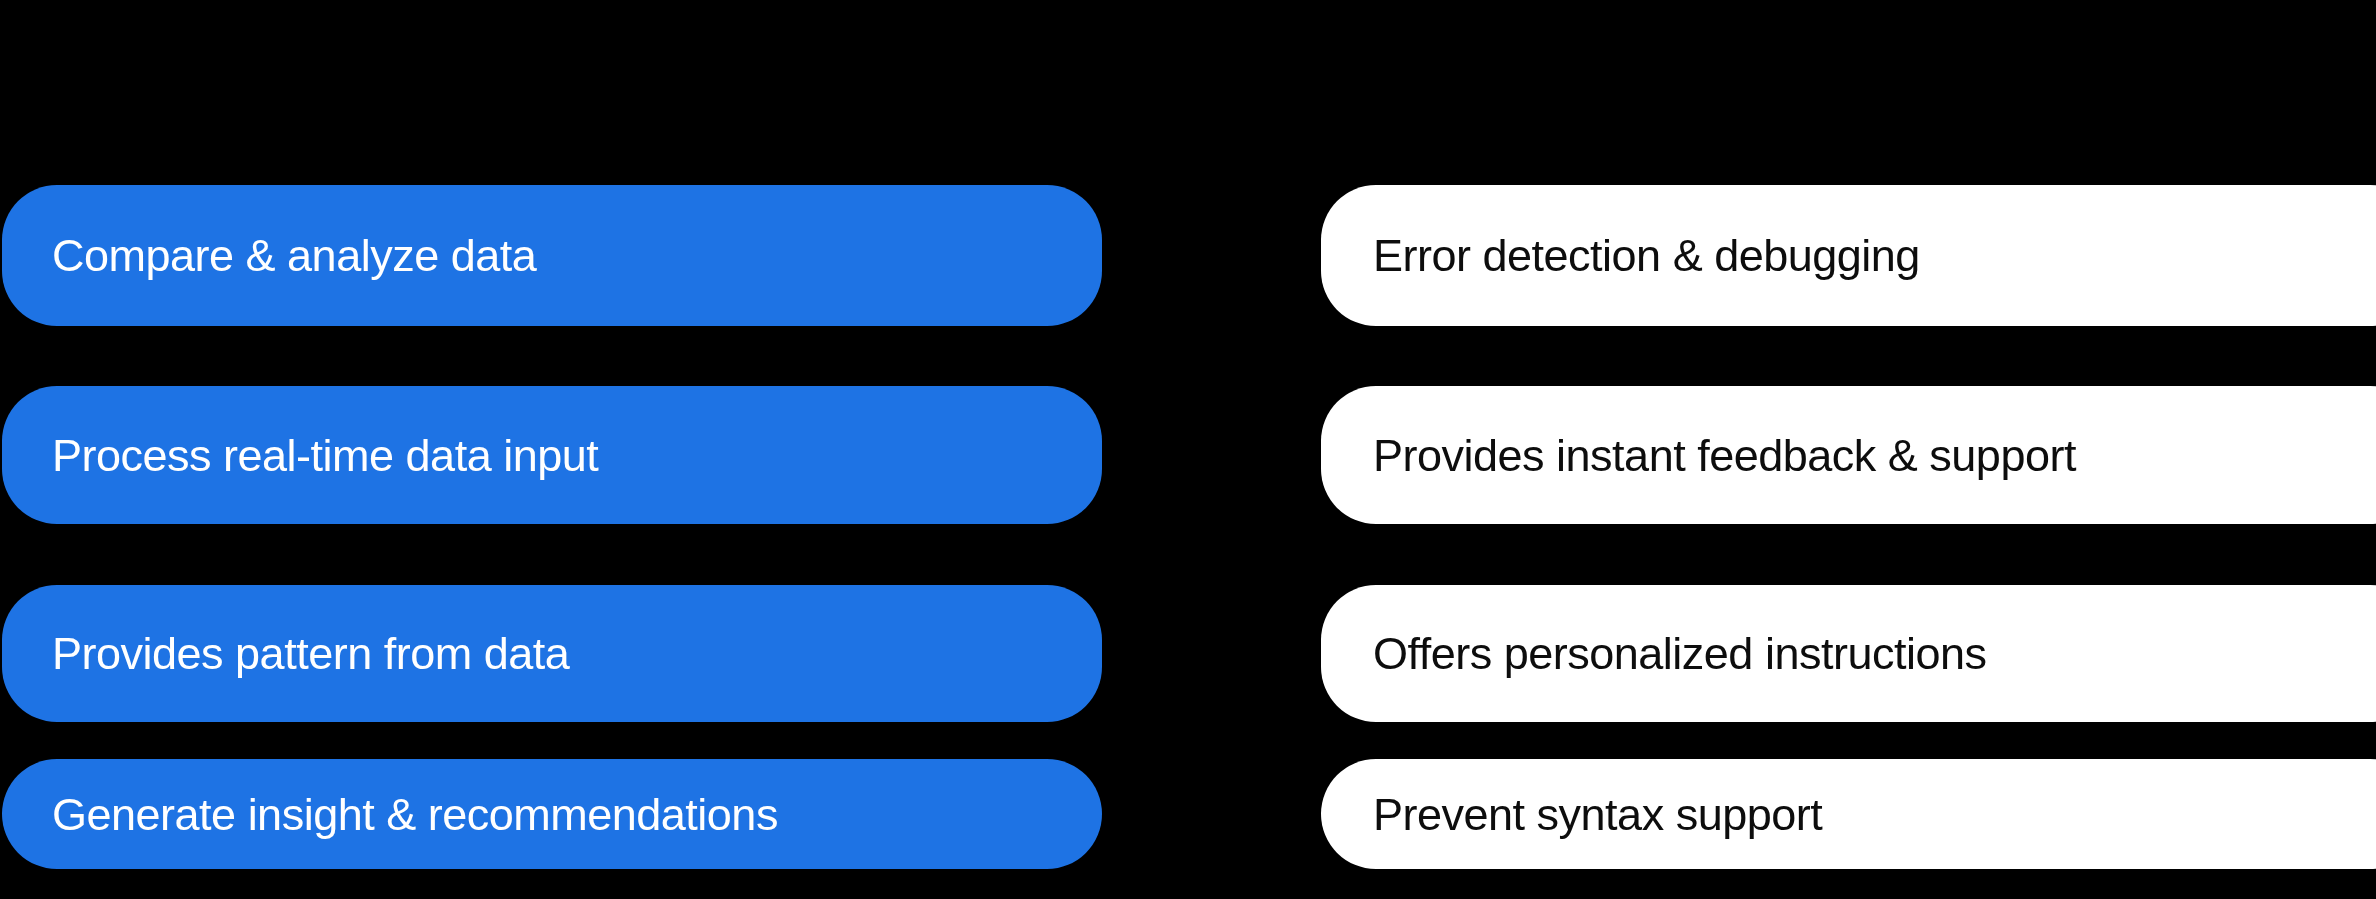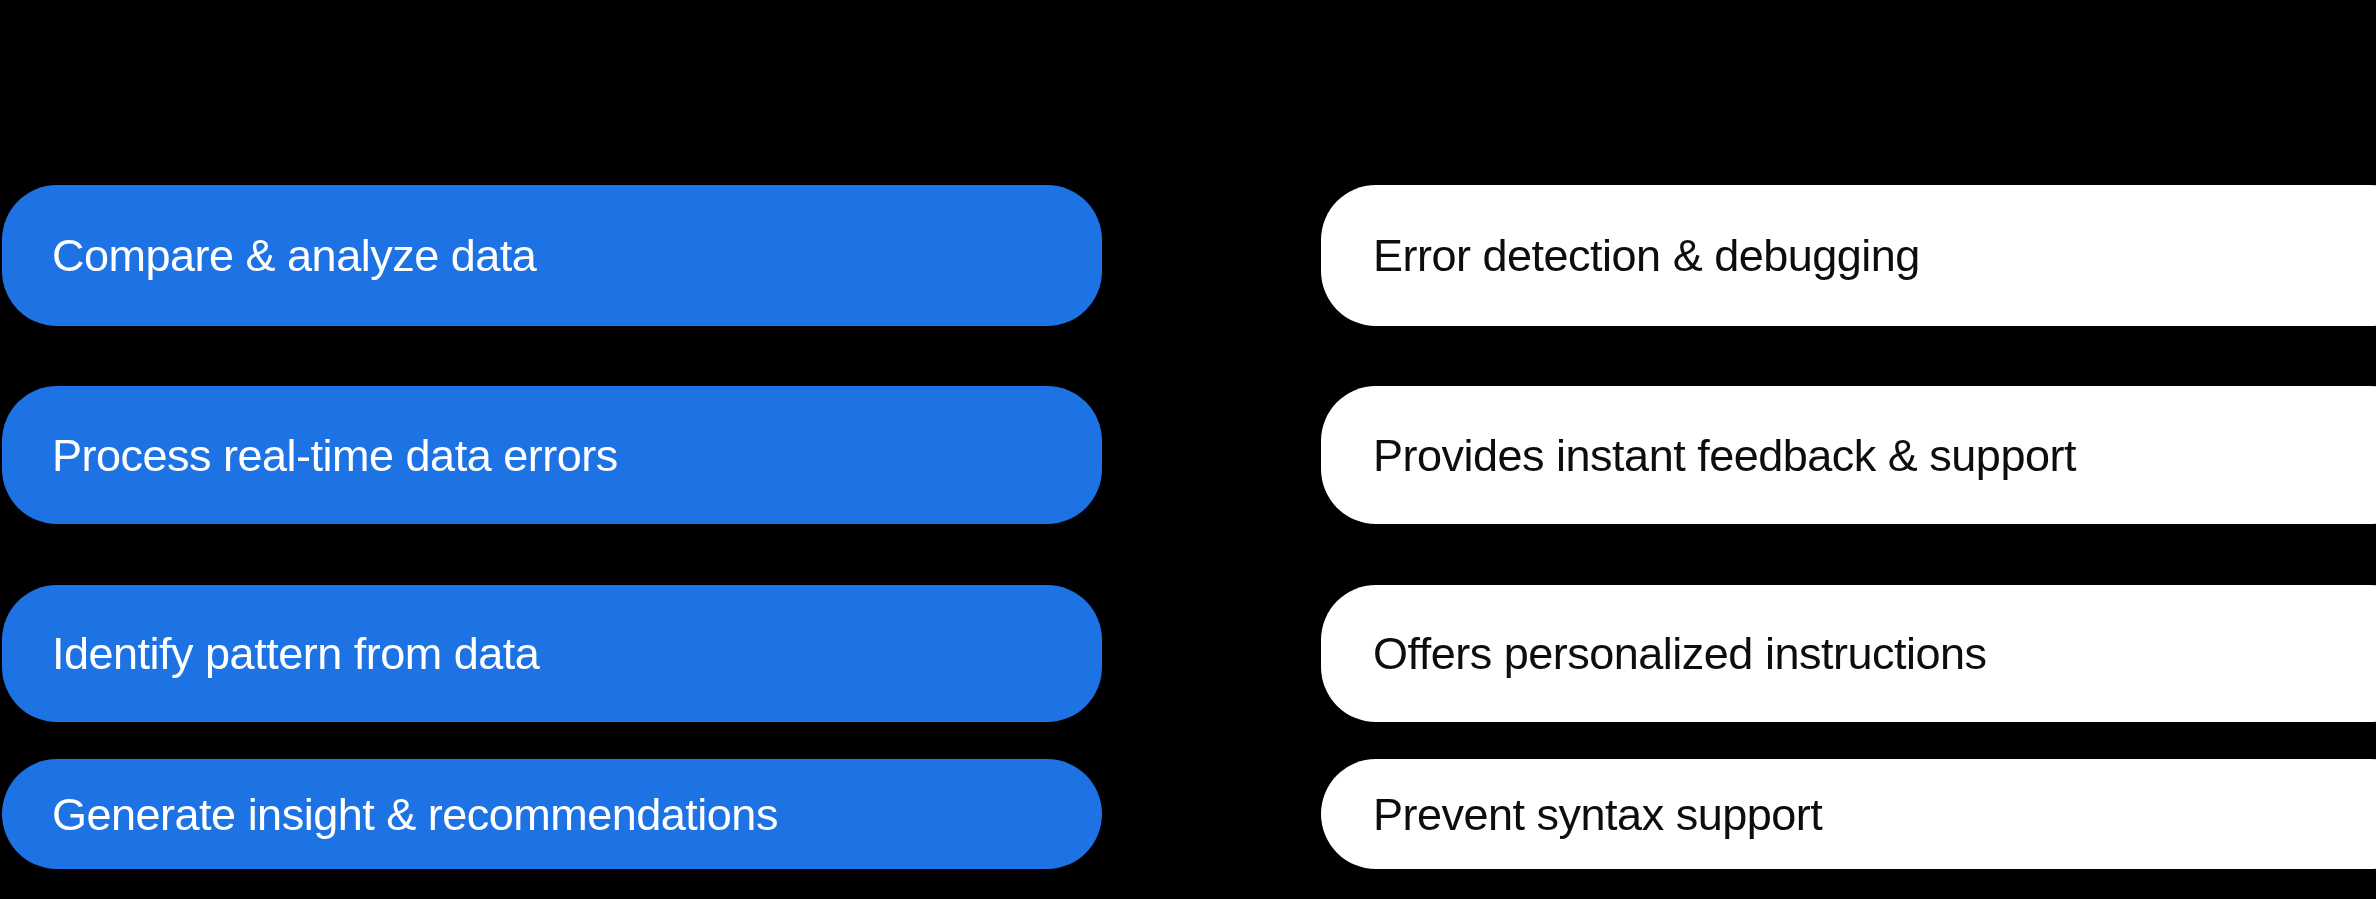--- a/index.html
+++ b/index.html
@@ -51,24 +51,24 @@
 </style>
 </head>
 <body>
 
 <div class="canvas">
 
   <div class="pill left row1">
     <span>Compare &amp; analyze data</span>
   </div>
   <div class="pill left row2">
-    <span>Process real-time data errors</span>
+    <span>Process real-time data input</span>
   </div>
   <div class="pill left row3">
-    <span>Identify pattern from data</span>
+    <span>Provides pattern from data</span>
   </div>
   <div class="pill left row4">
     <span>Generate insight &amp; recommendations</span>
   </div>
 
   <div class="pill right row1">
     <span>Error detection &amp; debugging</span>
   </div>
   <div class="pill right row3">
     <span>Offers personalized instructions</span>

